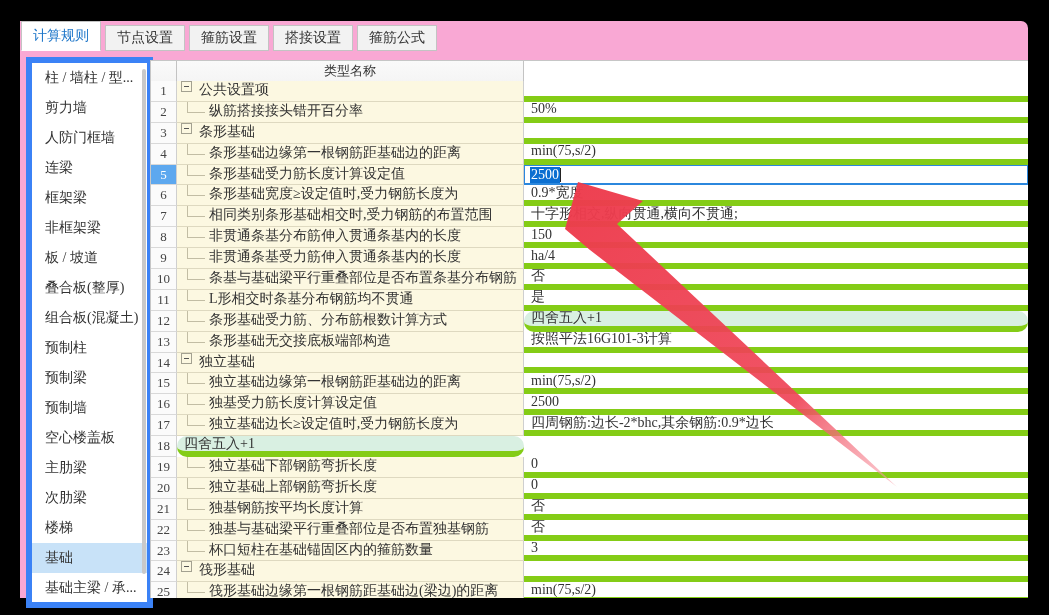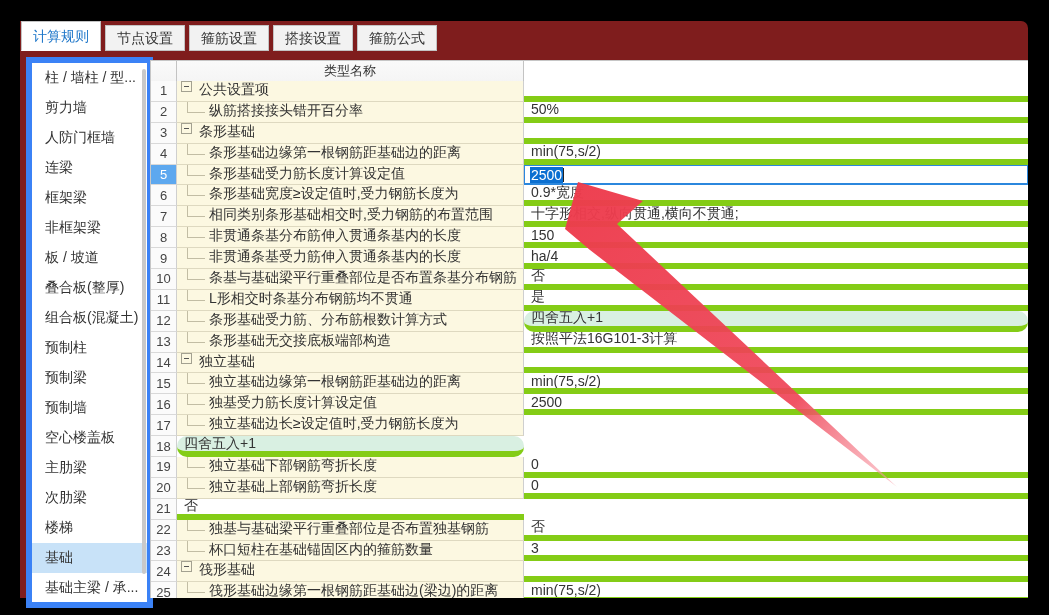--- a/index.html
+++ b/index.html
@@ -1,21 +1,21 @@
 <!DOCTYPE html>
 <html><head>
 <meta charset="utf-8">
 <style>
   html,body{margin:0;padding:0;}
   body{
     width:1049px;height:615px;background:#000;overflow:hidden;position:relative;
     font-family:"Liberation Sans",sans-serif;
   }
-  #window{position:absolute;left:20px;top:21px;width:1008px;height:577px;background:#7f1d1d;
-    border-top-right-radius:7px;}
+  #window{position:absolute;left:20px;top:21px;width:1008px;height:577px;background:#f9a8d4;
+    border-top-right-radius:7px;font-family:Liberation Serif, serif;}
   
   #tabbar{position:absolute;left:1px;top:0px;height:30px;display:flex;align-items:flex-end;gap:4px;z-index:3;}
   .tab{height:24px;line-height:24px;padding:0 11px;background:#f2f2f2;border:1px solid #c3c3c3;
     color:#333;font-size:14px;white-space:nowrap;cursor:default;}
   .tab.active{height:28px;line-height:28px;background:#fff;color:#1a74c8;border-bottom:1px solid #fff;}
   
   #sidebar{position:absolute;left:6px;top:36px;width:115px;height:539px;border:6px solid #3b82f6;
     background:#fff;overflow:hidden;}
   .side-item{height:30px;display:flex;align-items:center;padding-left:13px;font-size:14px;color:#333;
     white-space:nowrap;cursor:default;}
@@ -222,20 +222,21 @@
             <span class="clabel">独基受力筋长度计算设定值</span>
           </div>
           <div class="c-val">2500</div>
         </div>
         <div class="trow">
           <div class="c-num">17</div>
           <div class="c-name">
             <span class="conn"></span>
             <span class="clabel">独立基础边长≥设定值时,受力钢筋长度为</span>
           </div>
+          <div class="c-val">四周钢筋:边长-2*bhc,其余钢筋:0.9*边长</div>
         </div>
         <div class="trow">
           <div class="c-num">18</div>
           <div class="c-val green">四舍五入+1</div>
         </div>
         <div class="trow">
           <div class="c-num">19</div>
           <div class="c-name">
             <span class="conn"></span>
             <span class="clabel">独立基础下部钢筋弯折长度</span>
@@ -245,20 +246,24 @@
         <div class="trow">
           <div class="c-num">20</div>
           <div class="c-name">
             <span class="conn"></span>
             <span class="clabel">独立基础上部钢筋弯折长度</span>
           </div>
           <div class="c-val">0</div>
         </div>
         <div class="trow">
           <div class="c-num">21</div>
+          <div class="c-name">
+            <span class="conn"></span>
+            <span class="clabel">独基钢筋按平均长度计算</span>
+          </div>
           <div class="c-val">否</div>
         </div>
         <div class="trow">
           <div class="c-num">22</div>
           <div class="c-name">
             <span class="conn"></span>
             <span class="clabel">独基与基础梁平行重叠部位是否布置独基钢筋</span>
           </div>
           <div class="c-val">否</div>
         </div>

